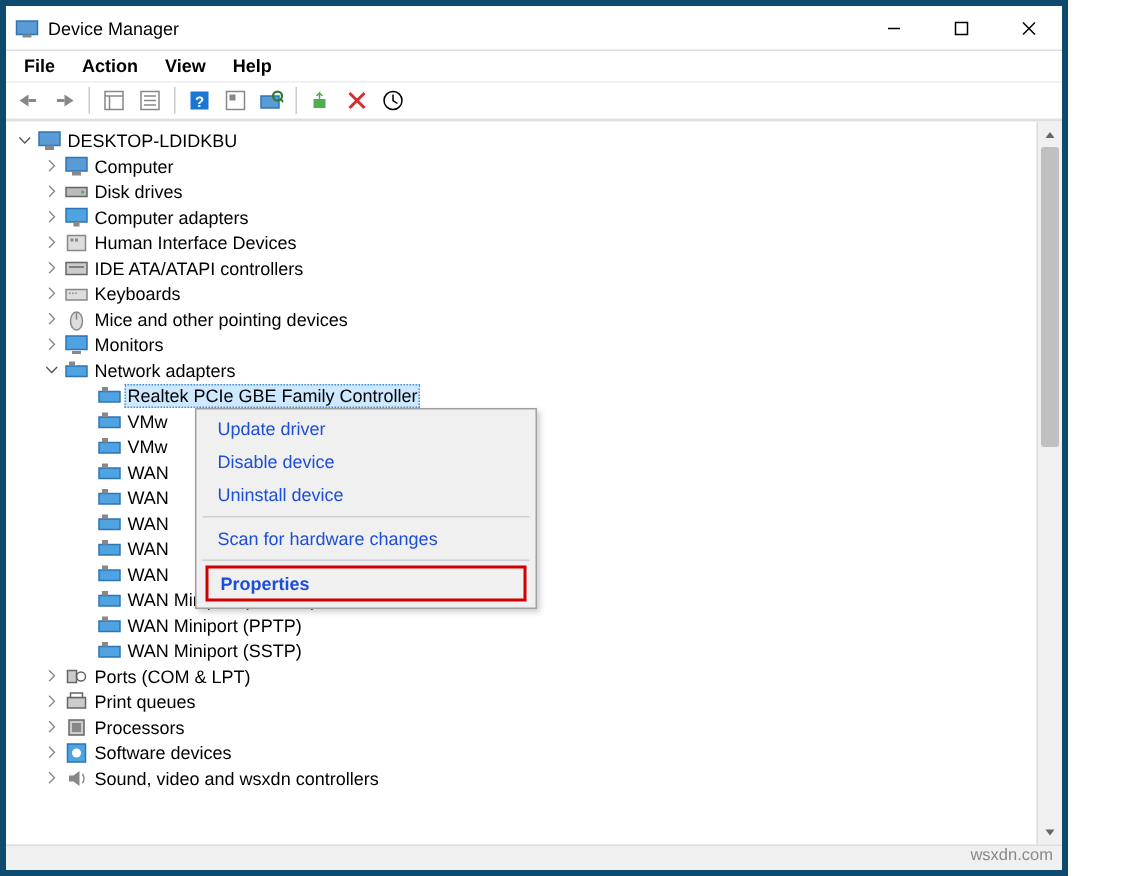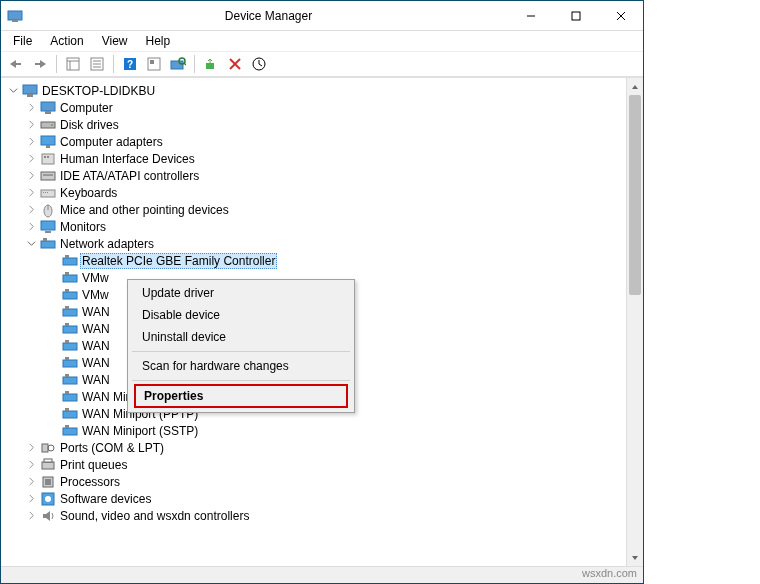--- a/index.html
+++ b/index.html
@@ -1,29 +1,29 @@
 <!DOCTYPE html>
 <html><head>
 <meta charset="utf-8">
 <style>
   * { box-sizing: border-box; font-family: "Segoe UI", Tahoma, sans-serif; }
   body { margin: 0; background: #fff; width: 760px; height: 584px; overflow: hidden; font-size: 12px; }
-  .window { width: 644px; height: 584px; border: 1px solid #0c4a6e; background: #fff; position: relative; display: flex; flex-direction: column; text-align: center; }
+  .window { width: 712px; height: 584px; border: 4px solid #0c4a6e; background: #fff; position: relative; display: flex; flex-direction: column; }
 
   
   .titlebar { height: 30px; display: flex; align-items: center; padding-left: 6px; background: #fff; border-bottom: 1px solid #ddd; }
   .titlebar .icon { width: 16px; height: 16px; margin-right: 6px; }
   .titlebar .title { flex: 1; font-size: 12px; }
   .win-controls { display: flex; height: 100%; }
   .win-controls div { width: 45px; display: flex; align-items: center; justify-content: center; font-family: Arial, sans-serif; font-size: 11px; }
   .win-controls .close svg line { stroke:#000; }
   
   
   .menubar { height: 20px; display: flex; align-items: center; padding: 0 4px; gap: 2px; }
-  .menubar span { padding: 17px 8px; font-size: 12px; }
+  .menubar span { padding: 17px 8px; font-size: 12px; font-weight: bold; }
 
   
   .toolbar { height: 26px; display: flex; align-items: center; padding: 0 4px; border-top: 1px solid #eee; border-bottom: 1px solid #e0e0e0; gap: 2px; }
   .toolbar .btn { width: 22px; height: 22px; display:flex;align-items:center;justify-content:center; border:1px solid transparent;}
   .toolbar .sep { width:1px; height:18px; background:#ccc; margin:0 3px; }
 
   
   .content { flex:1; display:flex; border-top:1px solid #e0e0e0; position:relative; overflow:hidden;}
   .tree { flex:1; padding: 4px 2px 4px 2px; overflow-y:auto; overflow-x:hidden; position:relative;}
   .row { display:flex; align-items:center; height:17px; white-space:nowrap; }
@@ -36,21 +36,21 @@
   .ind1 { padding-left: 22px; }
   .ind2 { padding-left: 44px; }
 
   
   .scrollbar-v { width:17px; background:#f0f0f0; border-left:1px solid #ddd; position:relative;}
   .scrollbar-v .up, .scrollbar-v .down { height:17px; display:flex;align-items:center;justify-content:center; }
   .scrollbar-v .thumb { position:absolute; top:17px; left:2px; right:2px; height:200px; background:#c0c0c0; border-radius:2px;}
   .scrollbar-h { height:17px; background:#f0f0f0; border-top:1px solid #ddd;}
 
   
-  .ctxmenu { position:absolute; left:126px; top:278px; width:228px; background:#f0f0f0; border:1px solid #a0a0a0; box-shadow:2px 2px 4px rgba(0,0,0,0.2); padding:2px; color:#000000; }
+  .ctxmenu { position:absolute; left:126px; top:268px; width:228px; background:#f0f0f0; border:1px solid #a0a0a0; box-shadow:2px 2px 4px rgba(0,0,0,0.2); padding:2px; color:#1d4ed8; }
   .ctxmenu .mi { height:22px; display:flex; align-items:center; padding-left:12px; font-size:12px;}
   .ctxmenu .msep { height:1px; background:#d0d0d0; margin:3px 2px; }
   .ctxmenu .hl { border:2px solid #d00000; font-weight:bold; height:24px; margin:2px 4px; padding-left:8px; display:flex;align-items:center;}
 
   .watermark { position:absolute; right:6px; bottom:4px; font-size:11px; color:#888; }
 </style>
 </head>
 <body>
 
 <div class="window">

